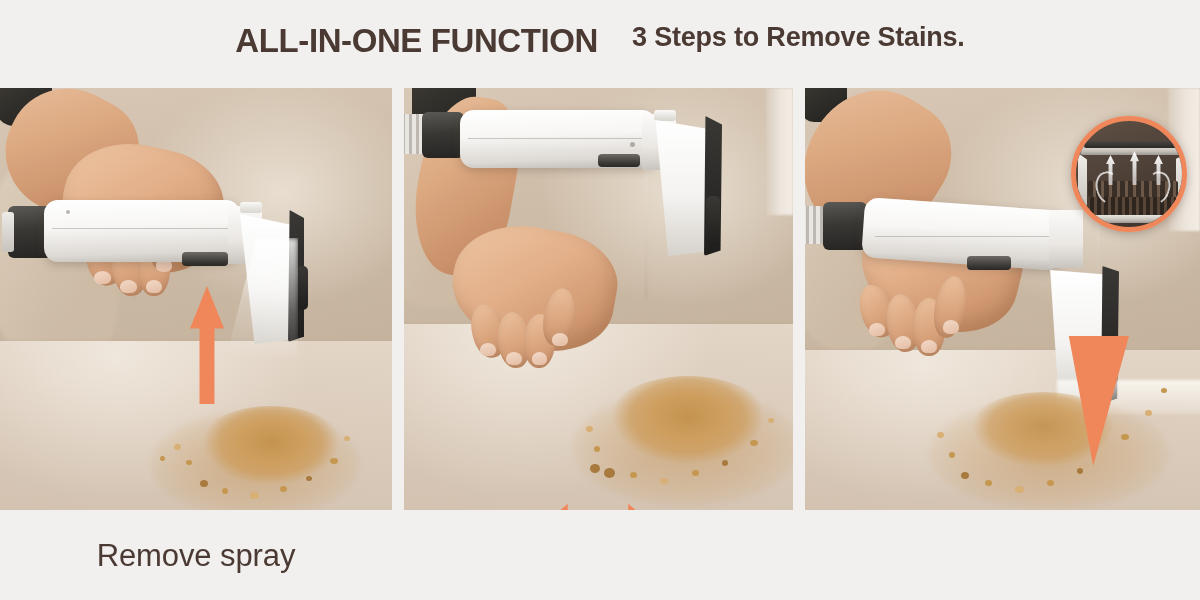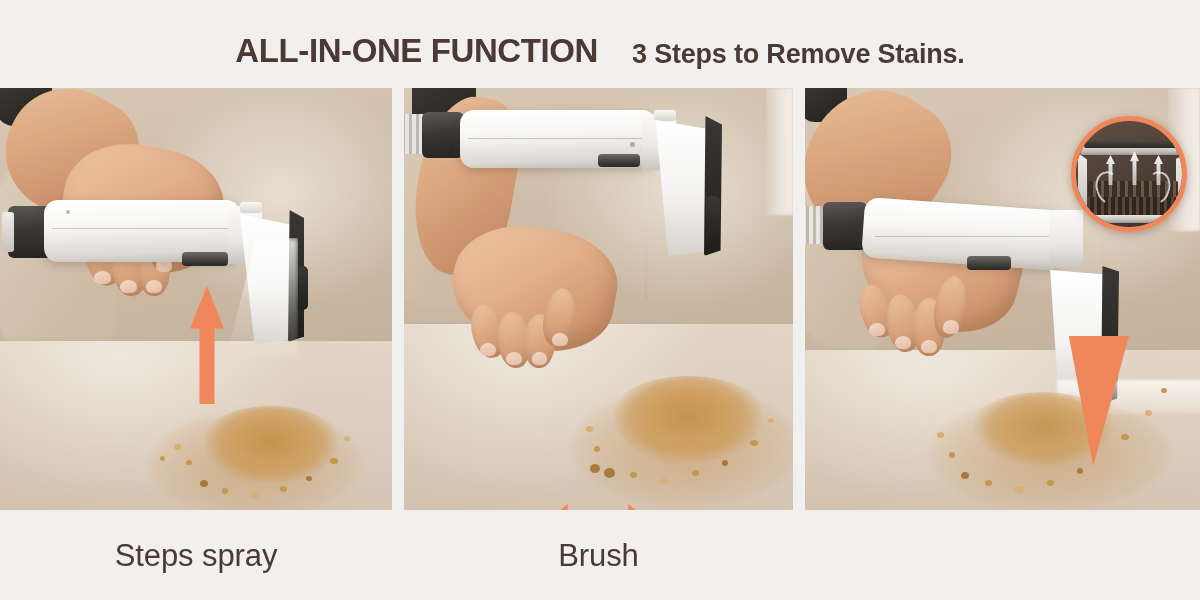--- a/index.html
+++ b/index.html
@@ -7,21 +7,21 @@
     width:1200px; height:600px;
     background:#F2F0EE;
     font-family:"Liberation Sans", sans-serif;
     overflow:hidden;
   }
   .page { position:relative; width:1200px; height:600px; background:#F2F0EE; }
 
   
   .header {
     position:absolute; left:0; top:22px; width:1200px; height:48px;
-    display:flex; align-items:flex-end; justify-content:center;
+    display:flex; align-items:flex-start; justify-content:center;
     white-space:nowrap;
   }
   .title-main {
     font-size:33px; font-weight:bold; color:#4A3A33;
     letter-spacing:-0.4px;
   }
   .title-sub {
     font-size:27px; font-weight:bold; color:#4A3A33;
     margin-left:34px; letter-spacing:-0.2px;
   }
@@ -421,17 +421,16 @@
         <div class="air-arrow" style="left:54px; top:30px; height:34px;"></div>
         <div class="air-arrow" style="left:78px; top:34px; height:30px;"></div>
         <div class="air-swoosh" style="left:20px; top:50px; width:26px; height:34px; transform:rotate(-18deg);"></div>
         <div class="air-swoosh" style="left:68px; top:50px; width:26px; height:34px; transform:rotate(18deg) scaleX(-1);"></div>
       </div>
     </div>
 
   </div>
 
   <div class="captions">
-    <div class="caption cap-1">Steps spray</div>
-    <div class="caption cap-2">Brush</div>
+    <div class="caption cap-1">Remove spray</div>
   </div>
 
 </div>
 
 </body></html>

